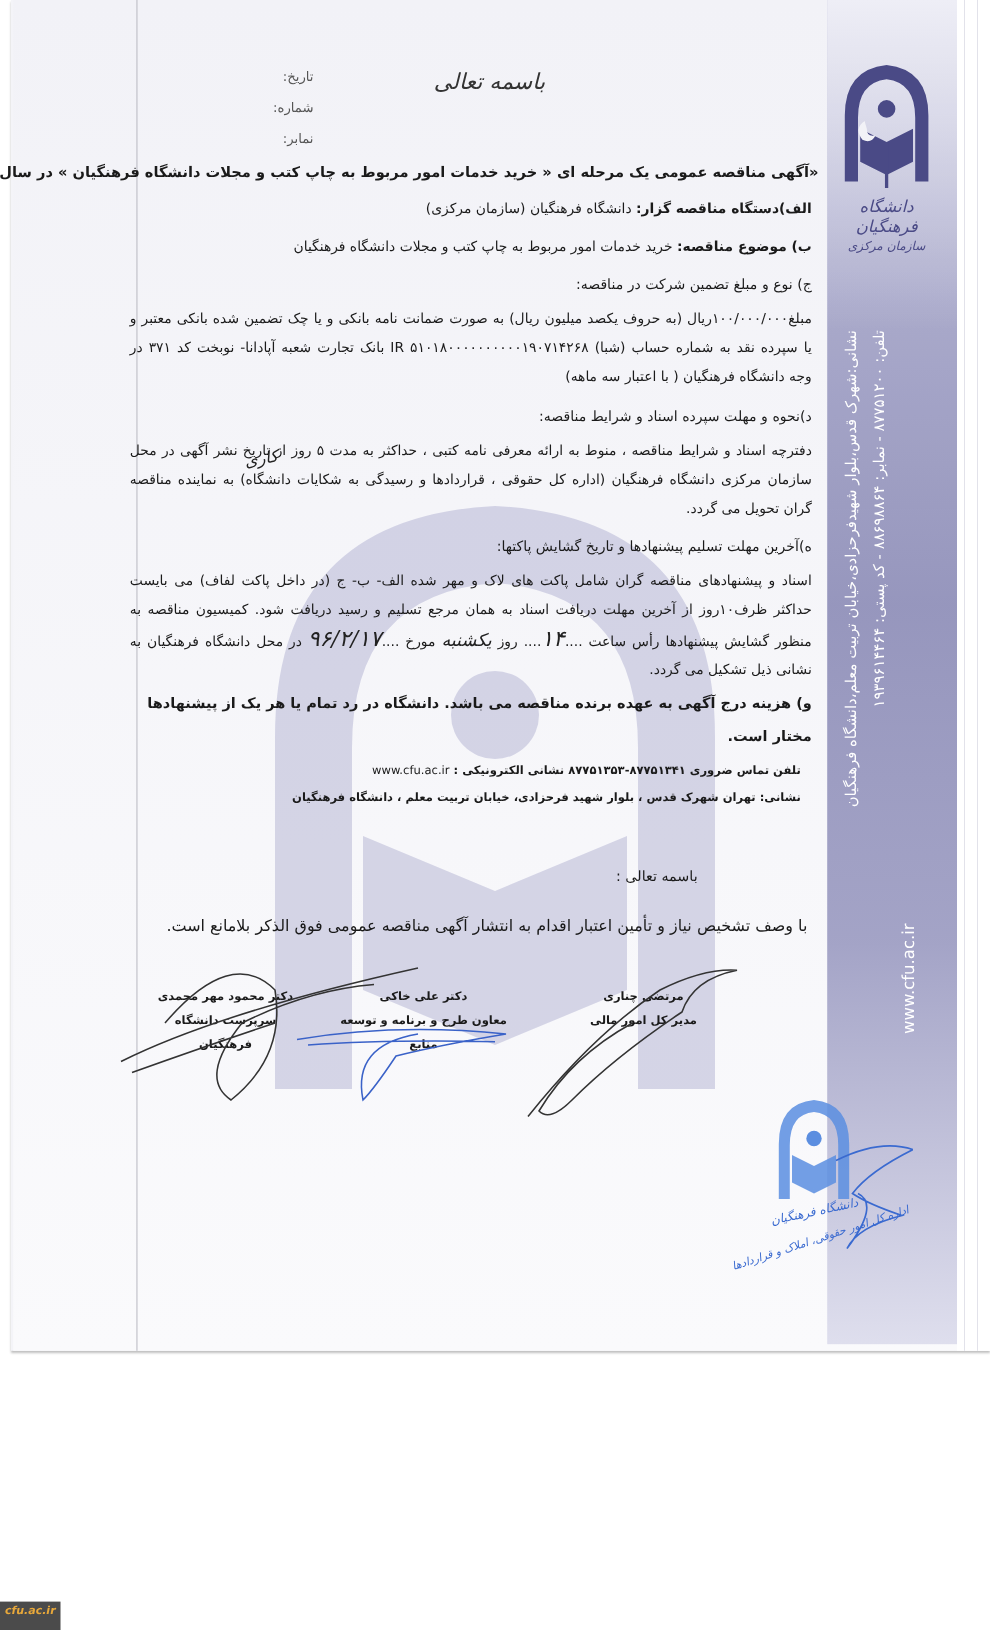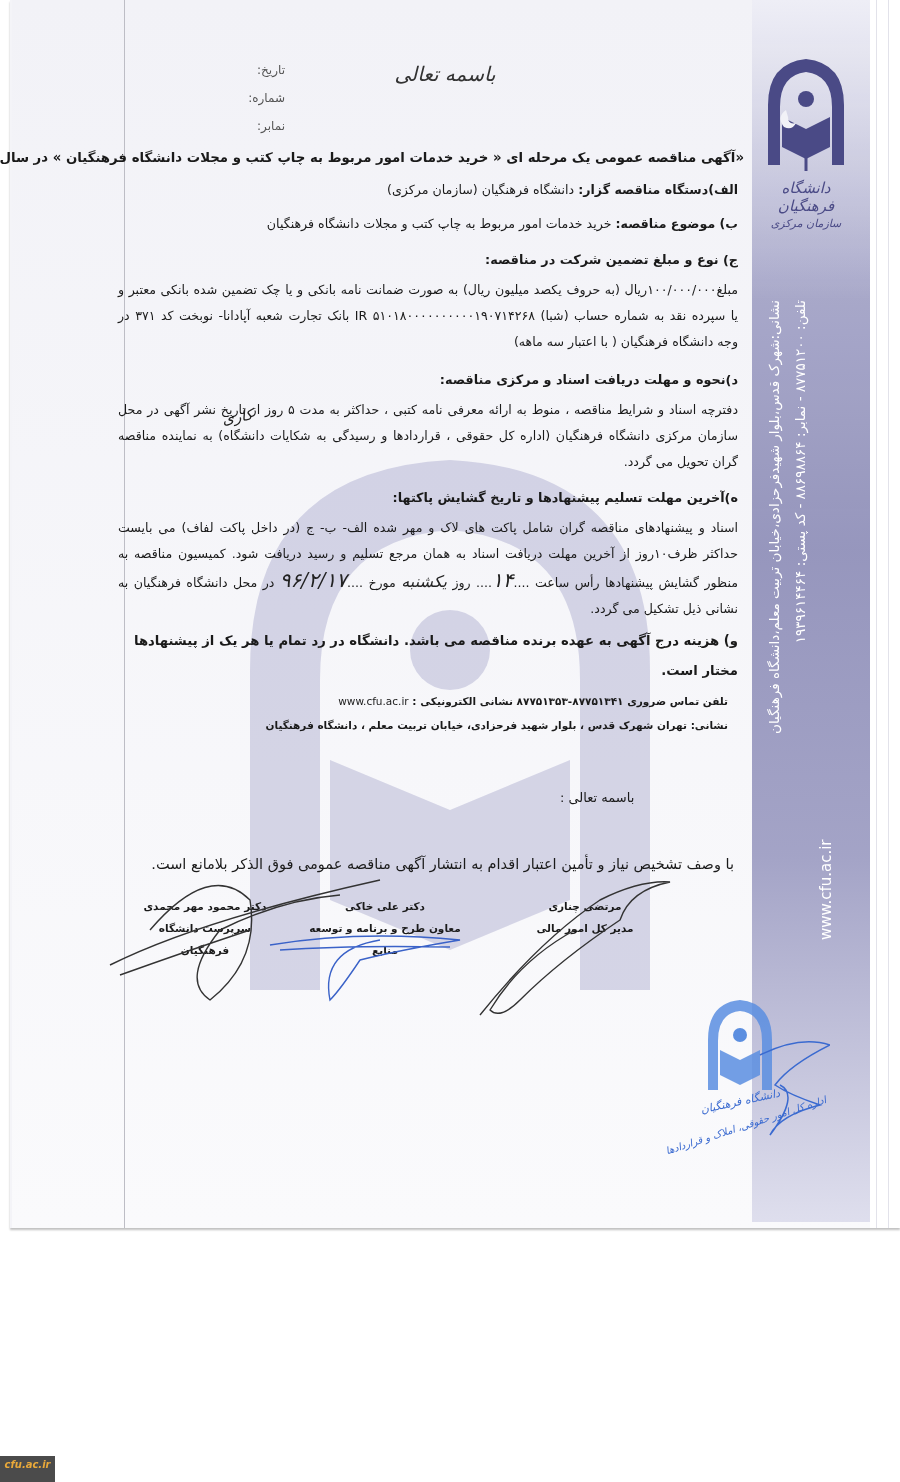--- a/index.html
+++ b/index.html
@@ -76,28 +76,28 @@
       position: absolute; left: 118px; top: 150px; width: 620px; direction: rtl;
       text-align: right;
     }
     .title {
       font-weight: bold; font-size: 13.3px; white-space: nowrap; letter-spacing: -0.2px;
       margin-right: -6px;
     }
     .row { font-size: 12.6px; line-height: 34px; }
     .row b { font-size: 12.6px; }
     .para { font-size: 12.6px; line-height: 26px; text-align: justify; text-align-last: right; }
-    .section-head { font-weight: bold; font-size: 12.8px; line-height: 34px; margin-top: 2px; text-align: right; }
+    .section-head { font-weight: normal; font-size: 12.8px; line-height: 34px; margin-top: 2px; text-align: right; }
     .handwrite { font-family: "DejaVu Serif", serif; font-style: italic; color: #222; font-size: 16px; }
     .handwrite-big { font-size: 20px; }
     .final-note { font-weight: bold; font-size: 13.2px; line-height: 30px; margin-top: 4px; }
     .contact { font-weight: bold; font-size: 10.5px; line-height: 30px; padding-right: 10px; }
     .contact .url { font-weight: normal; direction: ltr; unicode-bidi: embed; }
     .approval-head { position: absolute; left: 560px; top: 790px; font-size: 13px; direction: rtl; }
-    .approval-text { position: absolute; left: 124px; top: 834px; width: 610px; font-size: 14.5px; direction: rtl; text-align: right; white-space: nowrap; margin-top: 22px; }
+    .approval-text { position: absolute; left: 124px; top: 834px; width: 610px; font-size: 14.5px; direction: rtl; text-align: right; white-space: nowrap; }
 
     .signer { position: absolute; direction: rtl; text-align: center; font-weight: bold; font-size: 10.5px; line-height: 22px; }
     .sig-svg { position: absolute; left: 0; top: 0; width: 900px; height: 1230px; pointer-events: none; }
     .stamp { position: absolute; left: 680px; top: 995px; width: 150px; height: 170px; }
     .stamp-text { position: absolute; direction: rtl; color: #3a6ad0; font-family: "DejaVu Serif", serif; font-style: italic; }
 
     .footer-badge {
       position: absolute; left: 0; top: 1456px; width: 55px; height: 30px;
       background: #4b4b4b; color: #e8a83a; font-weight: bold; font-style: italic;
       font-size: 10px; line-height: 17px; text-align: center;
@@ -157,21 +157,21 @@
     <b>الف)دستگاه مناقصه گزار:</b>
     <span>دانشگاه فرهنگیان (سازمان مرکزی)</span>
   </div>
   <div class="row">
     <b>ب) موضوع مناقصه:</b>
     <span>خرید خدمات امور مربوط به چاپ کتب و مجلات دانشگاه فرهنگیان</span>
   </div>
   <div class="section-head">ج) نوع و مبلغ تضمین شرکت در مناقصه:</div>
   <div class="para">مبلغ۱۰۰/۰۰۰/۰۰۰ریال (به حروف یکصد میلیون ریال) به صورت ضمانت نامه بانکی و یا چک تضمین شده بانکی معتبر و یا سپرده نقد به شماره حساب (شبا) IR ۵۱۰۱۸۰۰۰۰۰۰۰۰۰۰۱۹۰۷۱۴۲۶۸ بانک تجارت شعبه آپادانا- نوبخت کد ۳۷۱ در وجه دانشگاه فرهنگیان ( با اعتبار سه ماهه)</div>
 
-  <div class="section-head" style="margin-top:8px">د)نحوه و مهلت دریافت اسناد و مرکزی مناقصه:</div>
+  <div class="section-head" style="margin-top:8px">د)نحوه و مهلت سپرده اسناد و شرایط مناقصه:</div>
   <div class="para">دفترچه اسناد و شرایط مناقصه ، منوط به ارائه معرفی نامه کتبی ، حداکثر به مدت ۵ روز از تاریخ نشر آگهی در محل سازمان مرکزی دانشگاه فرهنگیان (اداره کل حقوقی ، قراردادها و رسیدگی به شکایات دانشگاه) به نماینده مناقصه گران تحویل می گردد.</div>
 
   <div class="section-head" style="margin-top:6px">ه)آخرین مهلت تسلیم پیشنهادها و تاریخ گشایش پاکتها:</div>
   <div class="para">
     <span>اسناد و پیشنهادهای مناقصه گران شامل پاکت های لاک و مهر شده الف- ب- ج (در داخل پاکت لفاف) می بایست حداکثر ظرف۱۰روز از آخرین مهلت دریافت اسناد به همان مرجع تسلیم و رسید دریافت شود. کمیسیون مناقصه به منظور گشایش پیشنهادها رأس ساعت</span>
     ....<span class="handwrite handwrite-big">۱۴</span>....
     <span>روز</span>
     <span class="handwrite">یکشنبه</span>
     <span>مورخ</span>
     ....<span class="handwrite handwrite-big">۹۶/۲/۱۷</span>

